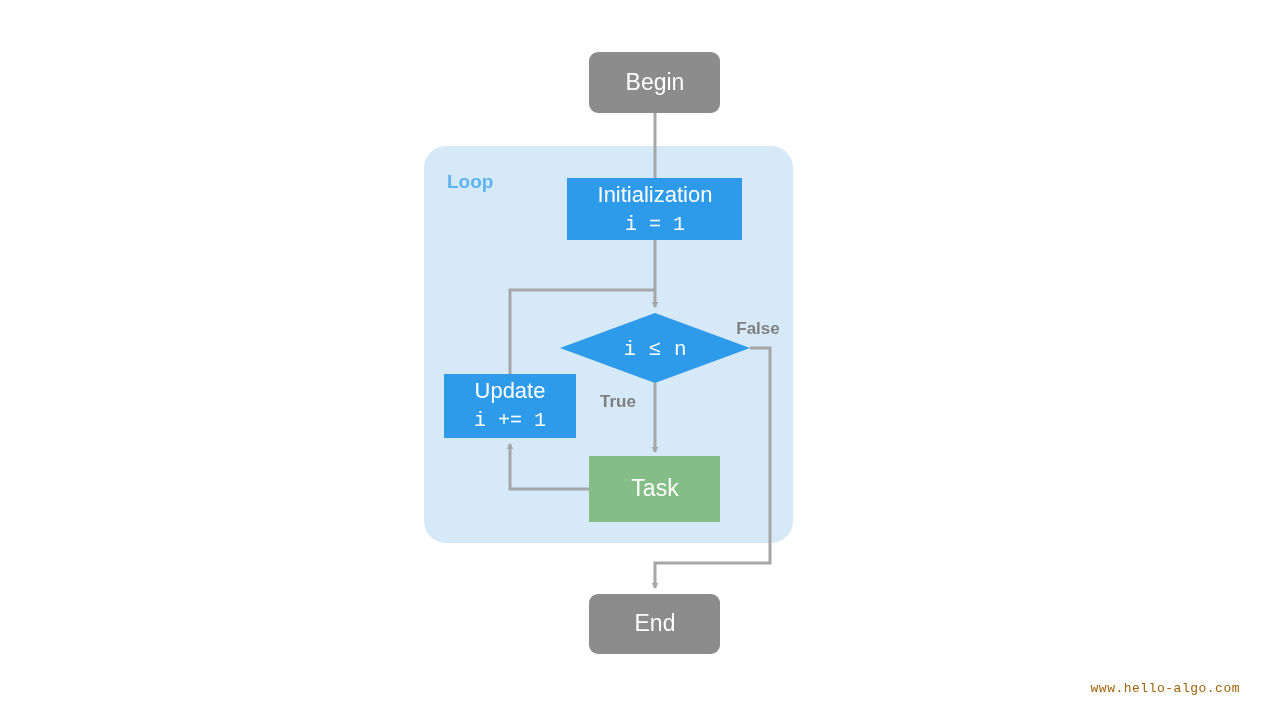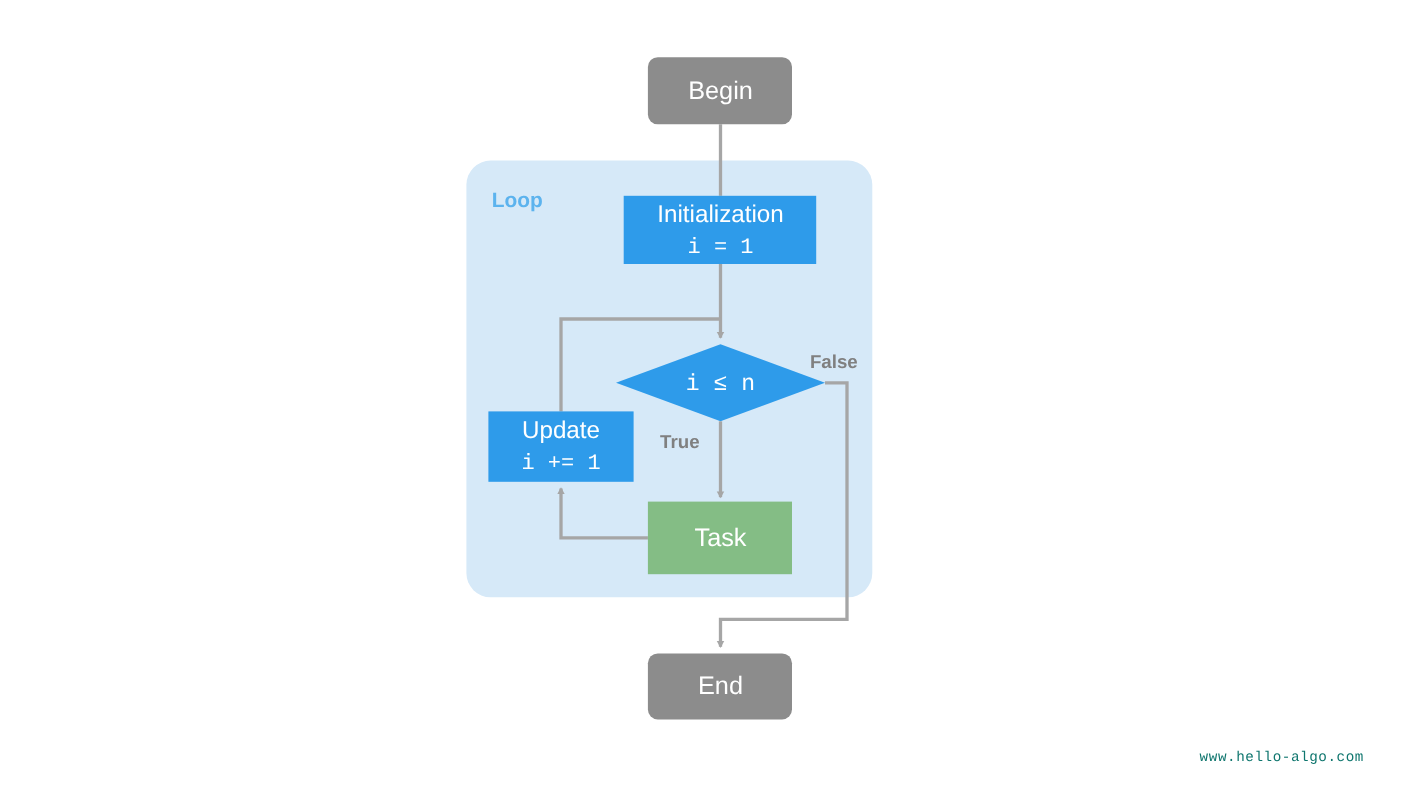--- a/index.html
+++ b/index.html
@@ -47,21 +47,21 @@
     font-weight: bold;
     font-size: 19px;
     dominant-baseline: middle;
   }
   .watermark {
     position: absolute;
     right: 40px;
     bottom: 24px;
     font-family: "Liberation Mono", monospace;
     font-size: 13px;
-    color: #0f766e;
+    color: #a16207;
     letter-spacing: 0.5px;
     white-space: nowrap;
   }
   .conn {
     fill: none;
     stroke-width: 3;
     stroke-linecap: butt;
     stroke-linejoin: miter;
   }
 </style>

